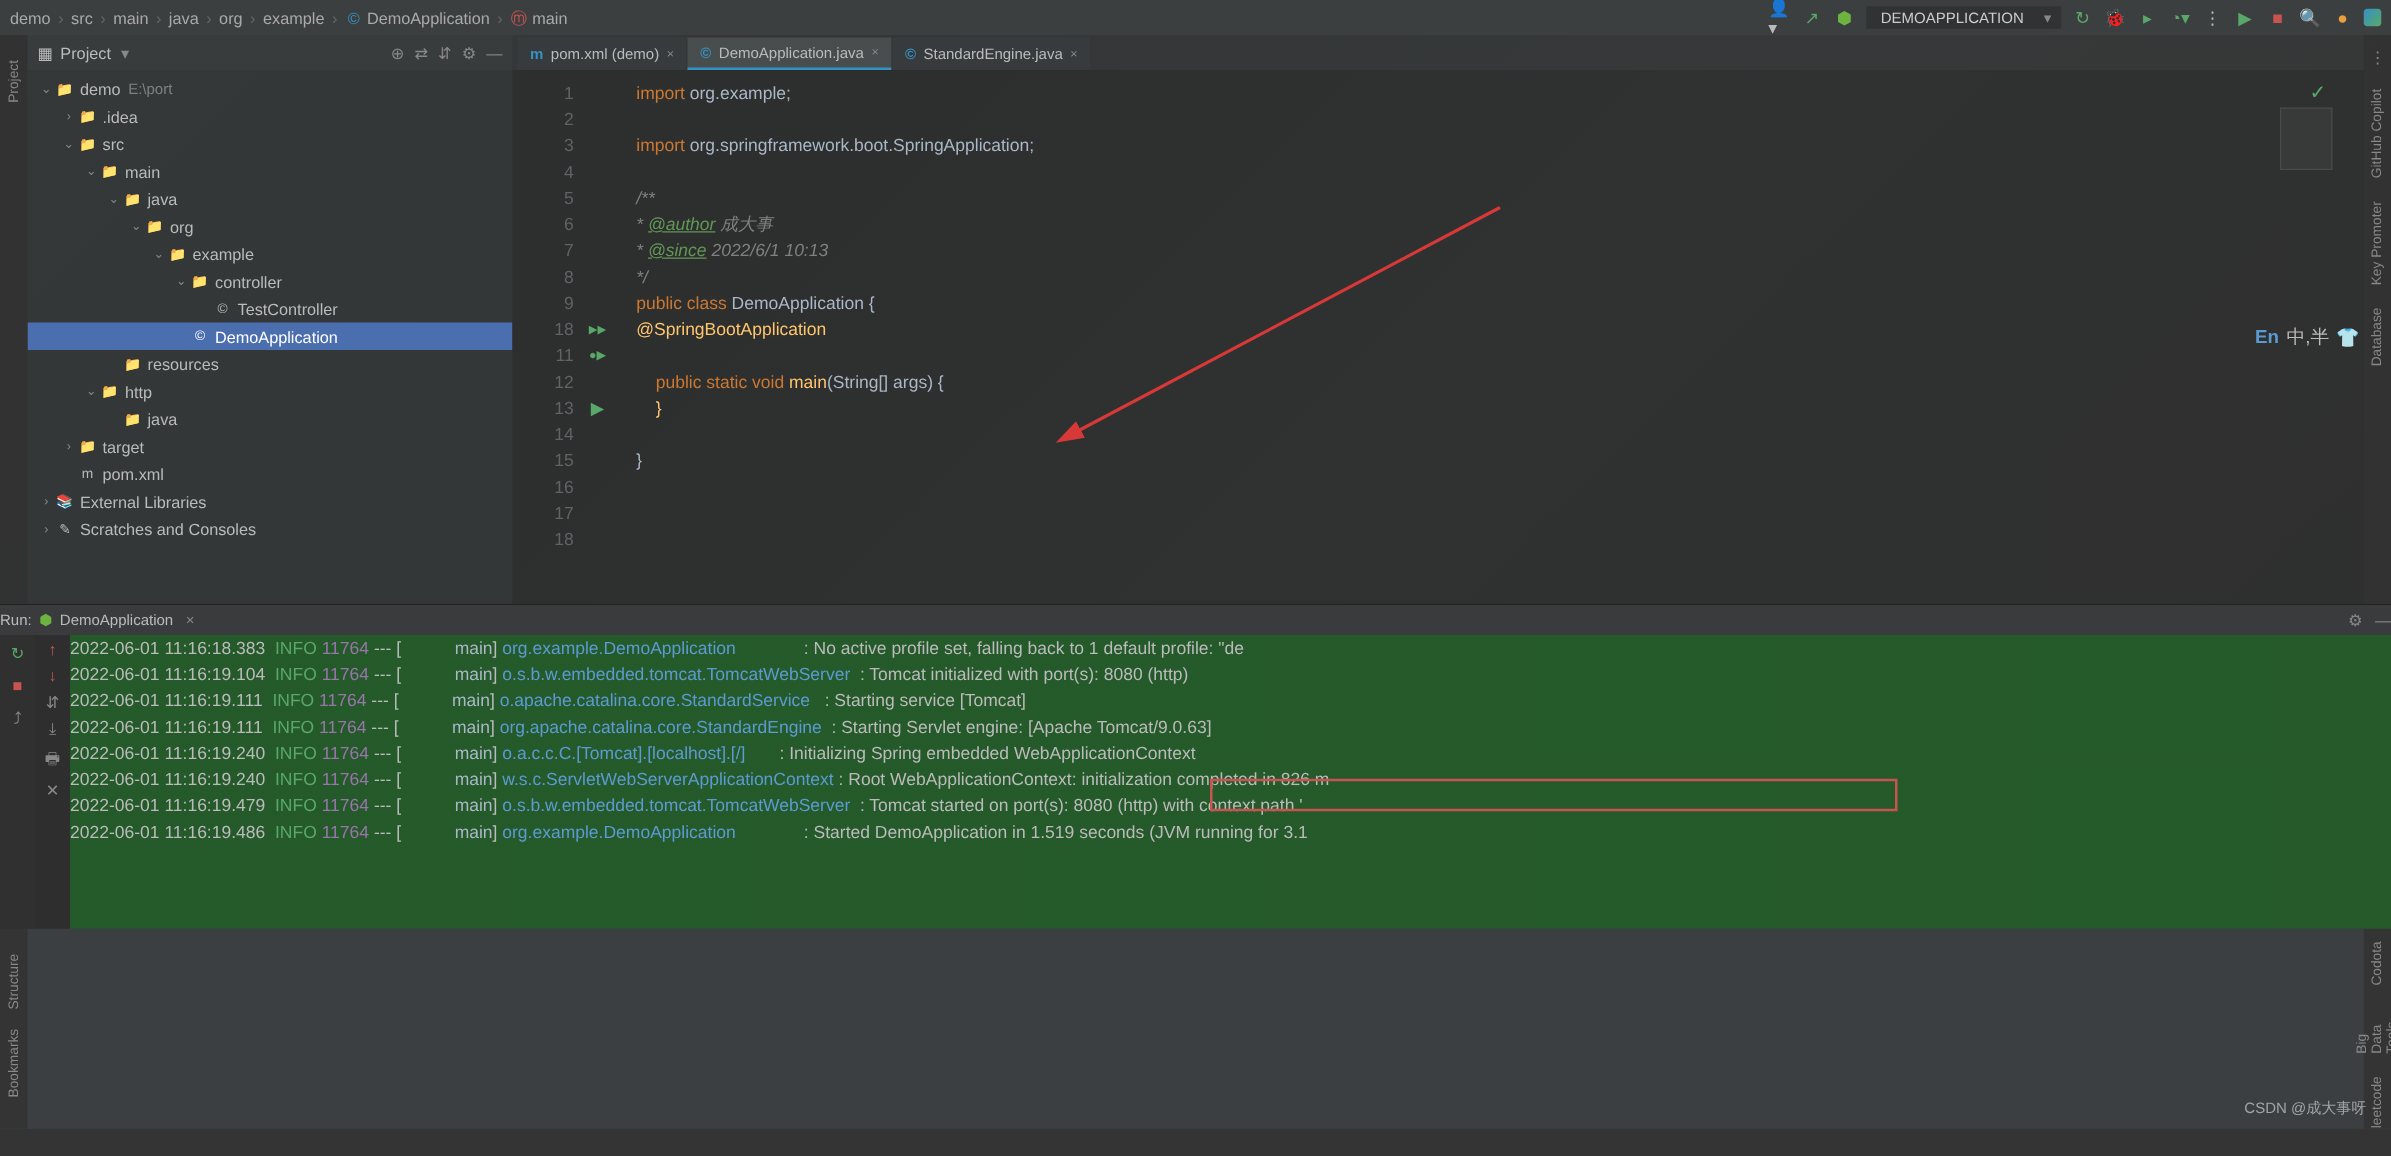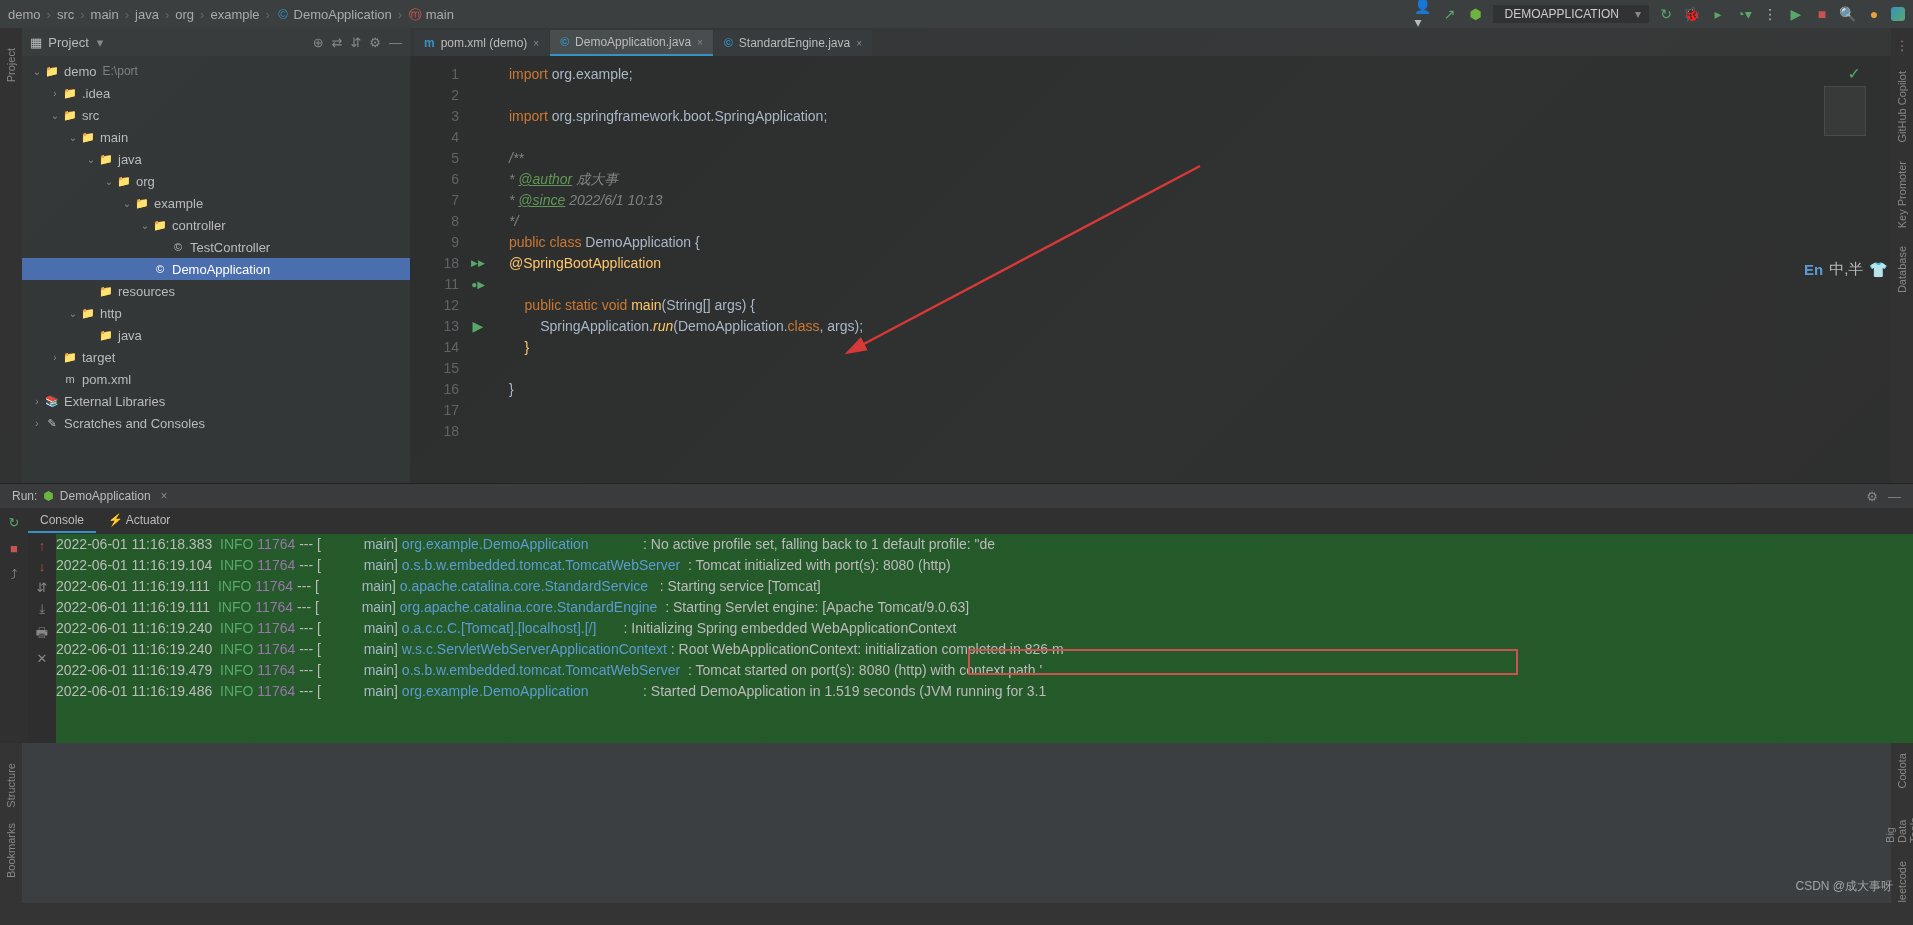--- a/index.html
+++ b/index.html
@@ -46,21 +46,21 @@
 .kw { color: #cc7832; }
 .yl { color: #ffc66d; }
 .cm { color: #808080; font-style: italic; }
 .cm-tag { color: #629755; font-style: italic; text-decoration: underline; }
 .an { color: #ffc66d; }
 .fn { color: #ffc66d; font-style: italic; }
 .checkmark { position: absolute; right: 30px; top: 8px; color: #59a869; font-size: 16px; }
 .arrow-svg { position: absolute; pointer-events: none; }
 .right-gutter { width: 22px; background: rgba(50,50,50,0.8); display: flex; flex-direction: column; align-items: center; padding-top: 10px; gap: 18px; }
 .run-panel { height: 260px; background: rgba(43,43,43,0.85); display: flex; flex-direction: column; border-top: 1px solid #222; }
-.run-header { height: 24px; display: flex; align-items: center; padding: 0 12px; justify-content: space-between; background: rgba(60,63,65,0.8); }
+.run-header { height: 24px; display: flex; align-items: center; padding: 0 0; justify-content: space-between; background: rgba(60,63,65,0.8); }
 .run-title { display: flex; align-items: center; gap: 6px; font-size: 12px; }
 .run-title-close { color: #888; margin-left: 4px; }
 .run-tools { display: flex; gap: 10px; color: #888; }
 .run-tabs { height: 26px; display: flex; align-items: center; background: rgba(50,50,50,0.7); }
 .run-toolbar { width: 28px; background: rgba(50,50,50,0.7); display: flex; flex-direction: column; align-items: center; padding-top: 4px; gap: 6px; }
 .run-toolbar div { width: 20px; height: 20px; display: flex; align-items: center; justify-content: center; }
 .run-body { flex: 1; display: flex; }
 .run-side { width: 28px; display: flex; flex-direction: column; align-items: center; padding-top: 4px; gap: 6px; color: #888; }
 .run-tab { padding: 4px 12px; font-size: 12px; cursor: pointer; border-bottom: 2px solid transparent; }
 .run-tab.active { border-bottom-color: #3592c4; }
@@ -291,21 +291,20 @@
 <div><span class="kw">import</span> <span>org.springframework.boot.SpringApplication</span>;</div>
 <div>&nbsp;</div>
 <div class="cm">/**</div>
 <div class="cm"> * <span class="cm-tag">@author</span> <span>成大事</span></div>
 <div class="cm"> * <span class="cm-tag">@since</span> <span>2022/6/1 10:13</span></div>
 <div class="cm"> */</div>
 <div><span class="kw">public</span> <span class="kw">class</span> <span>DemoApplication</span> {</div>
 <div><span class="an">@SpringBootApplication</span></div>
 <div>&nbsp;</div>
 <div>&nbsp;&nbsp;&nbsp;&nbsp;<span class="kw">public</span> <span class="kw">static</span> <span class="kw">void</span> <span class="yl">main</span><span>(String[] args)</span> {</div>
-<div>&nbsp;&nbsp;&nbsp;&nbsp;&nbsp;&nbsp;&nbsp;&nbsp;<span>SpringApplication.</span><span class="fn">run</span><span>(DemoApplication.</span><span class="kw">class</span><span>, args);</span></div>
 <div>&nbsp;&nbsp;&nbsp;&nbsp;<span class="yl">}</span></div>
 <div>&nbsp;</div>
 <div>}</div>
       </div>
       <span class="checkmark">✓</span>
       <div class="minimap"></div>
       <svg class="arrow-svg" style="left:430px;top:100px" width="400" height="200">
         <defs>
             <marker id="ah" markerWidth="10" markerHeight="10" refX="2" refY="3" orient="auto">
               <path d="M0,0 L0,6 L9,3 z" fill="#d73838"></path>
@@ -336,24 +335,20 @@
       <span>—</span>
     </div>
   </div>
   <div class="run-body">
     <div class="run-toolbar">
       <div class="green">↻</div>
       <div class="red-icon">■</div>
       <div style="color:#888">⤴</div>
     </div>
     <div style="flex:1;display:flex;flex-direction:column">
-      <div class="run-tabs">
-        <span class="run-tab active">Console</span>
-        <span class="run-tab"><span style="color:#e8a03c">⚡</span> <span>Actuator</span></span>
-      </div>
       <div style="flex:1;display:flex">
         <div class="run-side">
           <div style="color:#c75450">↑</div>
           <div style="color:#c75450">↓</div>
           <div>⇵</div>
           <div>⤓</div>
           <div>🖶</div>
           <div>✕</div>
         </div>
         <div class="console" id="console">

